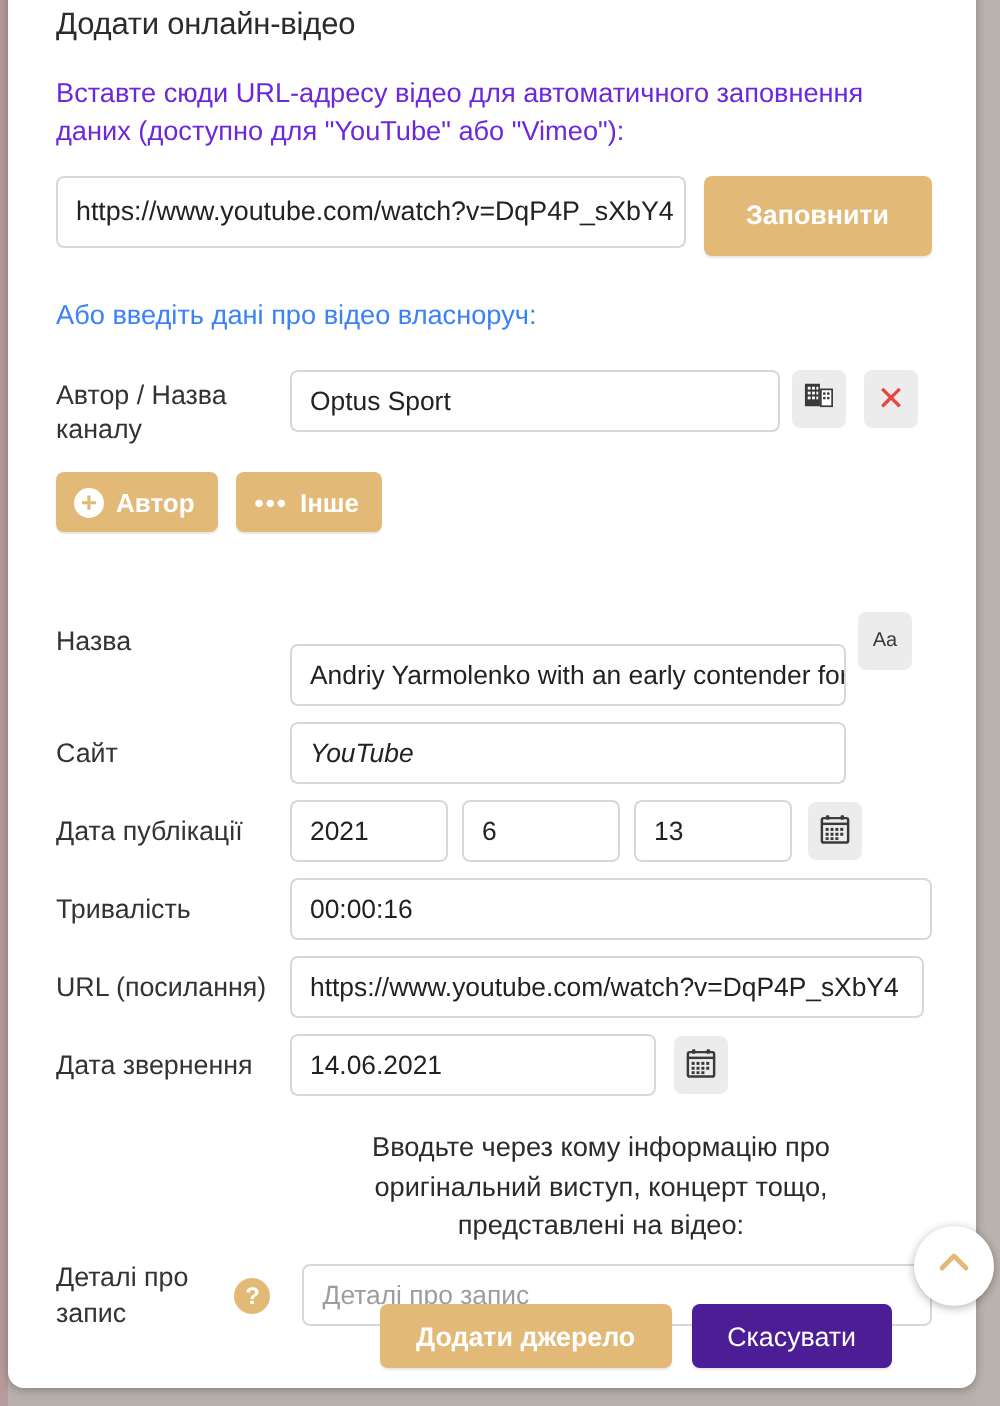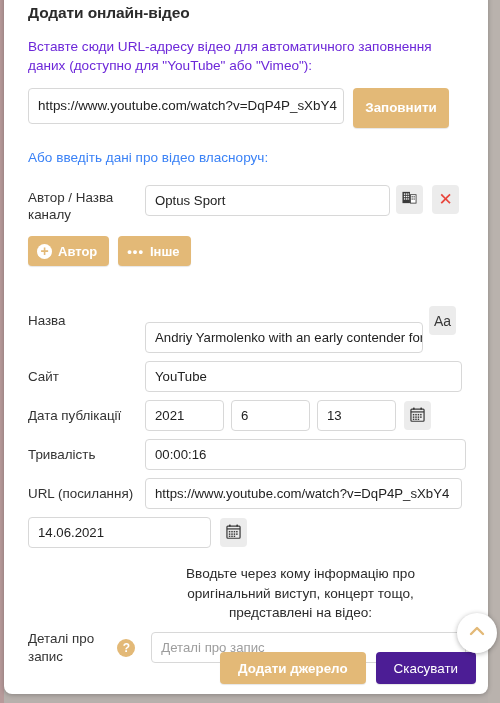--- a/index.html
+++ b/index.html
@@ -34,21 +34,21 @@
     box-shadow: 0 1px 5px rgba(0,0,0,0.25);
     padding: 0;
   }
   .card-inner {
     position: absolute;
     left: 0; top: 0; right: 0; bottom: 0;
     padding: 14px 22px 0 24px;
   }
   h1.title {
     font-size: 15.5px;
-    font-weight: bold;
+    font-weight: normal;
     color: #2b2b2b;
     margin: 0 0 15px 0;
     letter-spacing: -0.1px;
   }
   p.intro {
     font-size: 13.6px;
     color: #6d28d9;
     line-height: 1.42;
     margin: 0 0 12px 0;
     max-width: 432px;
@@ -67,21 +67,21 @@
     line-height: 29px;
     white-space: nowrap;
     overflow: hidden;
   }
   .inp.placeholder { color: #9d9d9d; }
 
   
   .url-row { display: flex; align-items: flex-start; gap: 9px; margin-bottom: 22px; }
   .url-input { width: 316px; height: 36px; line-height: 34px; font-size: 13.4px; }
   .btn-fill {
-    width: 96px; height: 40px;
+    width: 115px; height: 40px;
     background: #e3b977;
     border: none; border-radius: 4px;
     color: #fff; font-weight: bold; font-size: 13.4px;
     font-family: "Liberation Sans", sans-serif;
     cursor: pointer;
     box-shadow: 0 1px 1px rgba(0,0,0,0.10);
   }
 
   .subintro {
     font-size: 13.6px;
@@ -103,21 +103,21 @@
     width: 27px; height: 29px;
     background: #ececec;
     border: none; border-radius: 4px;
     margin-left: 6px;
     display: flex; align-items: center; justify-content: center;
     cursor: pointer; padding: 0;
     flex: none;
   }
   .sqbtn.x { margin-left: 9px; }
   .xglyph { color: #e8453c; font-size: 17px; line-height: 1; font-weight: 400; }
-  .aa-glyph { font-size: 14px; color: #3a3a3a; font-family: "Liberation Sans", sans-serif; }
+  .aa-glyph { font-size: 10px; color: #3a3a3a; font-family: "Liberation Sans", sans-serif; }
 
   .pillrow { display: flex; gap: 9px; margin: 0 0 22px 0; }
   .pill {
     background: #e3b977;
     border: none; border-radius: 4px;
     height: 30px;
     padding: 0 12px 0 9px;
     color: #fff; font-weight: bold; font-size: 13px;
     font-family: "Liberation Sans", sans-serif;
     display: inline-flex; align-items: center; gap: 6px;
@@ -134,21 +134,21 @@
 
   
   .frow { display: flex; align-items: center; margin-bottom: 8px; }
   .flabel {
     width: 117px;
     font-size: 13.4px;
     color: #333;
     flex: none;
   }
   .f-title { width: 278px; margin-top: 34px; }
-  .f-site  { width: 317px; }
+  .f-site  { width: 278px; font-style: italic; }
   .f-dur   { width: 350px; }
   .f-url   { width: 317px; }
   .f-date3 { width: 79px; margin-right: 7px; }
   .f-acc   { width: 183px; }
 
   
   .details-note {
     margin: 16px 0 0 145px;
     font-size: 13.6px;
     color: #2b2b2b;
@@ -166,24 +166,24 @@
     background: #e3b977; color: #fff;
     font-size: 12px; font-weight: bold;
     display: flex; align-items: center; justify-content: center;
     margin: 0 16px 0 0; flex: none; cursor: pointer;
   }
   .f-details { width: 317px; }
 
   
   .footer {
     position: absolute;
-    left: 0; right: 0; bottom: 10px;
+    left: 0; right: 16px; bottom: 10px;
     display: flex; justify-content: flex-end; align-items: center;
     gap: 10px;
-    padding-right: 12px;
+    padding-right: 26px;
   }
   .btn-primary {
     background: #e3b977; color: #fff;
     border: none; border-radius: 4px;
     height: 32px; padding: 0 18px;
     font-size: 13.4px; font-weight: bold;
     font-family: "Liberation Sans", sans-serif;
     cursor: pointer;
     box-shadow: 0 1px 1px rgba(0,0,0,0.10);
   }
@@ -321,20 +321,21 @@
       <div class="flabel">Тривалість</div>
       <div class="inp f-dur">00:00:16</div>
     </div>
 
     <div class="frow">
       <div class="flabel">URL (посилання)</div>
       <div class="inp f-url">https://www.youtube.com/watch?v=DqP4P_sXbY4</div>
     </div>
 
     <div class="frow">
+      <div class="flabel">Дата звернення</div>
       <div class="inp f-acc">14.06.2021</div>
       <button class="sqbtn" style="margin-left:9px">
         <span>
           <svg width="15" height="15" viewBox="0 0 16 16">
             <rect x="3.2" y="0.6" width="1.8" height="2.4" rx="0.5" fill="#3a3a3a"></rect>
             <rect x="11" y="0.6" width="1.8" height="2.4" rx="0.5" fill="#3a3a3a"></rect>
             <rect x="1" y="2.2" width="14" height="13" rx="1" fill="none" stroke="#3a3a3a" stroke-width="1.3"></rect>
             <rect x="1" y="4.6" width="14" height="1.3" fill="#3a3a3a"></rect>
             <g fill="#3a3a3a">
               <rect x="3" y="7.4" width="1.6" height="1.6"></rect>

